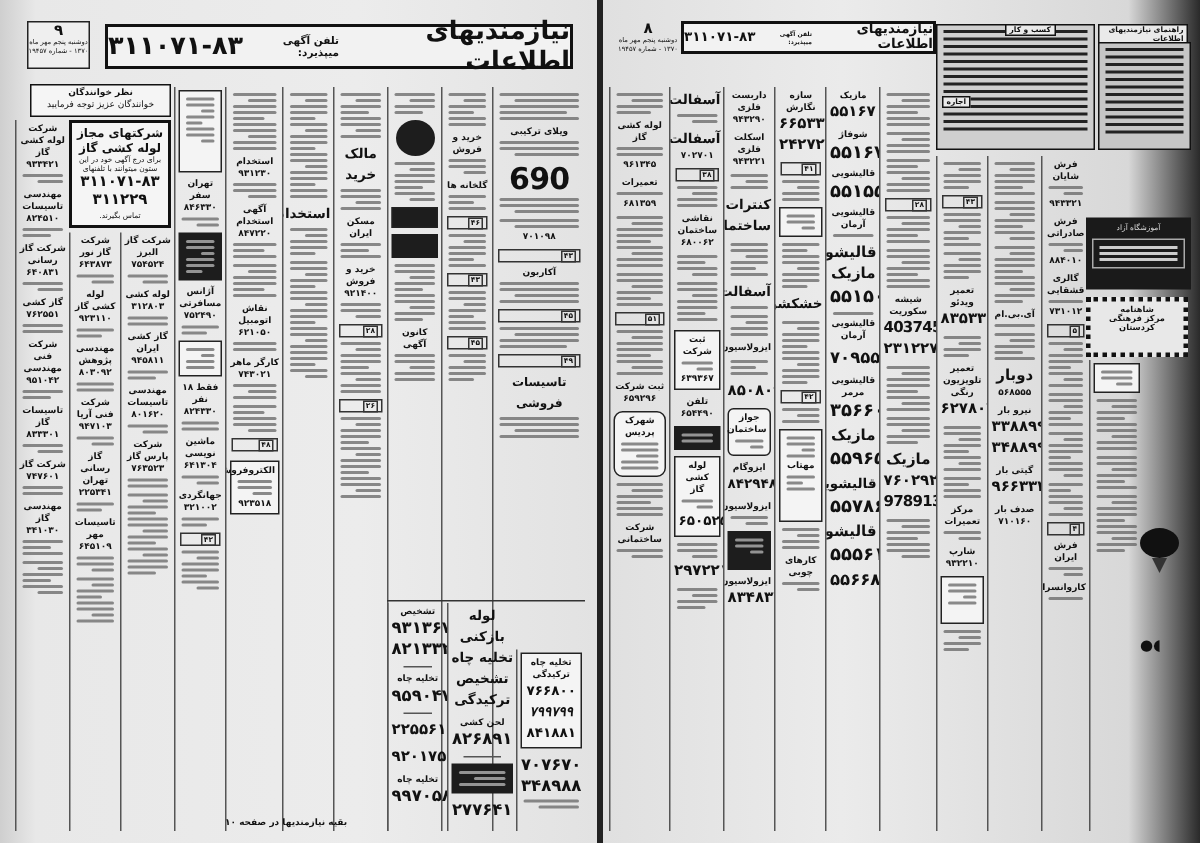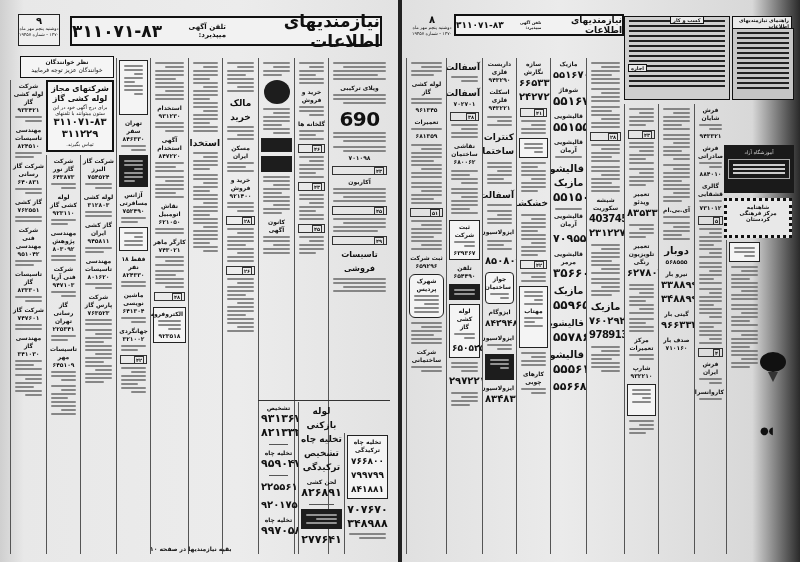--- a/index.html
+++ b/index.html
@@ -708,21 +708,21 @@
         </div>
       <div class="ad">
           <span class="bignum" style="font-size:11px;">۲۷۷۶۴۱</span>
         </div>
     </div>
     <div class="col" style="left:344px; width:46px; top:402px;margin-top:31px;">
       <div class="ad boxed">
           <span class="hd">تخلیه چاه</span>
           <span class="hd">ترکیدگی</span>
           <span class="bignum" style="font-size:9px;">۷۶۶۸۰۰</span>
-          <span class="bignum" style="font-size:9px;">۷۹۹۷۹۹</span>
+          <span class="bignum" style="font-size:9px;font-style:italic;">۷۹۹۷۹۹</span>
           <span class="bignum" style="font-size:9px;">۸۴۱۸۸۱</span>
         </div>
       <div class="ad">
           <span class="bignum" style="font-size:11px;">۷۰۷۶۷۰</span>
           <span class="bignum" style="font-size:11px;">۳۴۸۹۸۸</span>
           <i class="l"></i>
           <i class="l s"></i>
         </div>
     </div>
 

